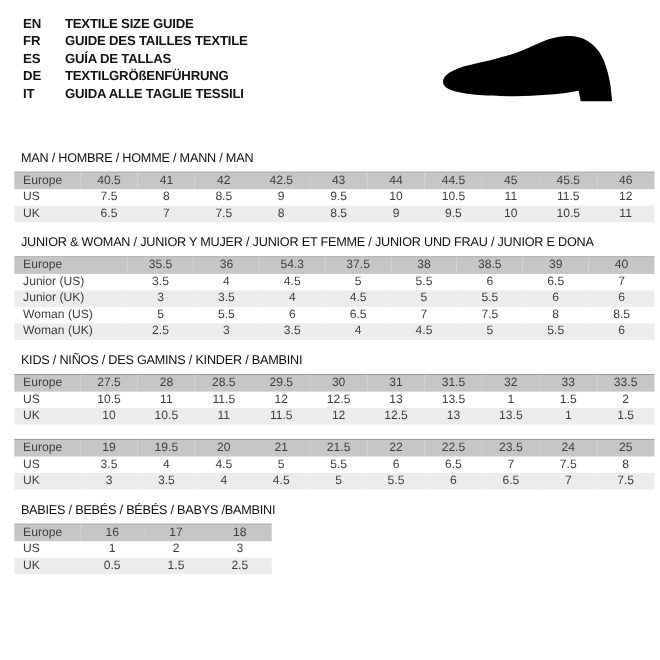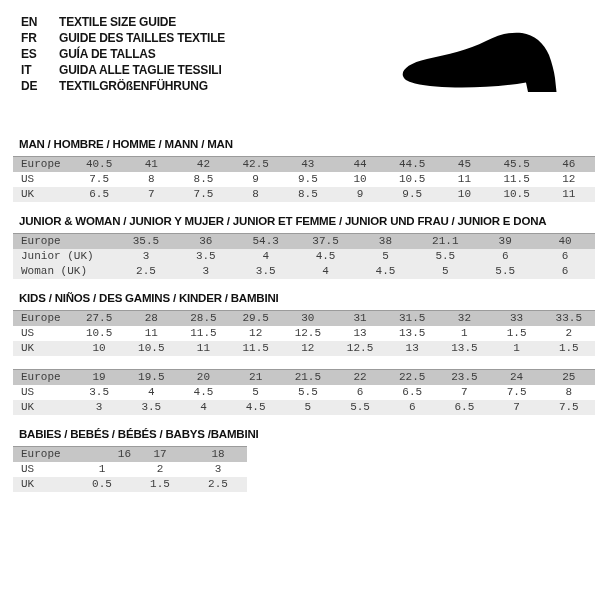--- a/index.html
+++ b/index.html
@@ -47,32 +47,31 @@
     height: 66px;
   }
   .shoe-wrap svg { display: block; width: 100%; height: 100%; }
 
   
   .tables { padding: 0 13px 0 13px; }
   .size-section { margin-top: 13px; }
   .size-section.first { margin-top: 45px; }
   .section-title {
     font-size: 11.5px;
-    font-weight: bold;
+    font-weight: normal;
     letter-spacing: -0.2px;
     color: #101010;
     margin: 0 0 6px 6px;
   }
   .size-table {
     display: table;
     table-layout: fixed;
     border-collapse: collapse;
     font-size: 11px;
     color: var(--table-text, #3d3d3d);
-    font-family: Liberation Mono, monospace;
   }
   .t-row { display: table-row; }
   .t-cell {
     display: table-cell;
     height: 15px;
     vertical-align: middle;
     text-align: center;
     padding: 0;
     line-height: 15px;
     white-space: nowrap;
@@ -90,22 +89,22 @@
 </head>
 <body>
 
 <div class="page">
 
   <div class="header">
     <div id="language-list">
         <div class="lang-row"><span class="lang-code">EN</span><span class="lang-title">TEXTILE SIZE GUIDE</span></div>
         <div class="lang-row"><span class="lang-code">FR</span><span class="lang-title">GUIDE DES TAILLES TEXTILE</span></div>
         <div class="lang-row"><span class="lang-code">ES</span><span class="lang-title">GUÍA DE TALLAS</span></div>
+        <div class="lang-row"><span class="lang-code">DE</span><span class="lang-title">TEXTILGRÖßENFÜHRUNG</span></div>
         <div class="lang-row"><span class="lang-code">IT</span><span class="lang-title">GUIDA ALLE TAGLIE TESSILI</span></div>
-        <div class="lang-row"><span class="lang-code">DE</span><span class="lang-title">TEXTILGRÖßENFÜHRUNG</span></div>
       </div>
   </div>
 
   <div class="shoe-wrap">
     <svg viewBox="0 0 180 64" xmlns="http://www.w3.org/2000/svg" aria-hidden="true">
       <path class="shoe-path" fill="#000000" d="
         M 5 45
         C 3 39, 11 32, 29 28
         C 50 23.5, 70 19, 88 10
         C 100 4, 112 0.5, 124 2
@@ -169,34 +168,56 @@
       <div class="size-section">
         <div class="section-title">JUNIOR &amp; WOMAN / JUNIOR Y MUJER / JUNIOR ET FEMME / JUNIOR UND FRAU / JUNIOR E DONA</div>
         <div class="size-table" style="width: 574px;">
           <div class="t-row head">
             <div class="t-cell label" style="width: 95px;">Europe</div>
             <div class="t-cell" style="width: 59.875px;">35.5</div>
             <div class="t-cell" style="width: 59.875px;">36</div>
             <div class="t-cell" style="width: 59.875px;">54.3</div>
             <div class="t-cell" style="width: 59.875px;">37.5</div>
             <div class="t-cell" style="width: 59.875px;">38</div>
-            <div class="t-cell" style="width: 59.875px;">21.1</div>
+            <div class="t-cell" style="width: 59.875px;">38.5</div>
             <div class="t-cell" style="width: 59.875px;">39</div>
             <div class="t-cell" style="width: 59.875px;">40</div>
+          </div>
+          <div class="t-row plain">
+            <div class="t-cell label" style="width: 95px;">Junior (US)</div>
+            <div class="t-cell" style="width: 59.875px;">3.5</div>
+            <div class="t-cell" style="width: 59.875px;">4</div>
+            <div class="t-cell" style="width: 59.875px;">4.5</div>
+            <div class="t-cell" style="width: 59.875px;">5</div>
+            <div class="t-cell" style="width: 59.875px;">5.5</div>
+            <div class="t-cell" style="width: 59.875px;">6</div>
+            <div class="t-cell" style="width: 59.875px;">6.5</div>
+            <div class="t-cell" style="width: 59.875px;">7</div>
           </div>
           <div class="t-row alt">
             <div class="t-cell label" style="width: 95px;">Junior (UK)</div>
             <div class="t-cell" style="width: 59.875px;">3</div>
             <div class="t-cell" style="width: 59.875px;">3.5</div>
             <div class="t-cell" style="width: 59.875px;">4</div>
             <div class="t-cell" style="width: 59.875px;">4.5</div>
             <div class="t-cell" style="width: 59.875px;">5</div>
             <div class="t-cell" style="width: 59.875px;">5.5</div>
             <div class="t-cell" style="width: 59.875px;">6</div>
             <div class="t-cell" style="width: 59.875px;">6</div>
+          </div>
+          <div class="t-row plain">
+            <div class="t-cell label" style="width: 95px;">Woman (US)</div>
+            <div class="t-cell" style="width: 59.875px;">5</div>
+            <div class="t-cell" style="width: 59.875px;">5.5</div>
+            <div class="t-cell" style="width: 59.875px;">6</div>
+            <div class="t-cell" style="width: 59.875px;">6.5</div>
+            <div class="t-cell" style="width: 59.875px;">7</div>
+            <div class="t-cell" style="width: 59.875px;">7.5</div>
+            <div class="t-cell" style="width: 59.875px;">8</div>
+            <div class="t-cell" style="width: 59.875px;">8.5</div>
           </div>
           <div class="t-row alt">
             <div class="t-cell label" style="width: 95px; margin-left: 44px;">Woman (UK)</div>
             <div class="t-cell" style="width: 59.875px;">2.5</div>
             <div class="t-cell" style="width: 59.875px;">3</div>
             <div class="t-cell" style="width: 59.875px;">3.5</div>
             <div class="t-cell" style="width: 59.875px;">4</div>
             <div class="t-cell" style="width: 59.875px;">4.5</div>
             <div class="t-cell" style="width: 59.875px;">5</div>
             <div class="t-cell" style="width: 59.875px;">5.5</div>
@@ -289,21 +310,21 @@
             <div class="t-cell" style="width: 52.2px;">7</div>
             <div class="t-cell" style="width: 52.2px;">7.5</div>
           </div>
         </div>
       </div>
       <div class="size-section">
         <div class="section-title">BABIES / BEBÉS / BÉBÉS / BABYS /BAMBINI</div>
         <div class="size-table" style="width: 226px;">
           <div class="t-row head">
             <div class="t-cell label" style="width: 52px;">Europe</div>
-            <div class="t-cell" style="width: 58px; text-align: right;">16</div>
+            <div class="t-cell" style="width: 58px;">16</div>
             <div class="t-cell" style="width: 58px;">17</div>
             <div class="t-cell" style="width: 58px;">18</div>
           </div>
           <div class="t-row plain">
             <div class="t-cell label" style="width: 52px;">US</div>
             <div class="t-cell" style="width: 58px;">1</div>
             <div class="t-cell" style="width: 58px;">2</div>
             <div class="t-cell" style="width: 58px;">3</div>
           </div>
           <div class="t-row alt">

